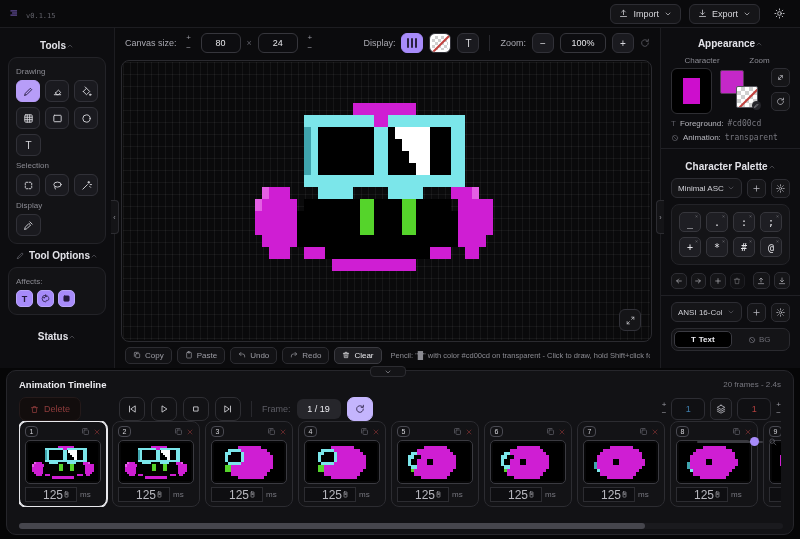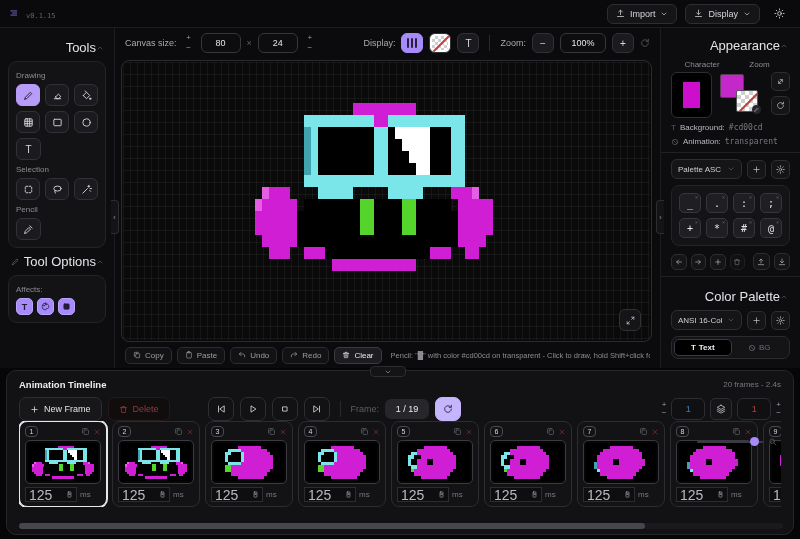--- a/index.html
+++ b/index.html
@@ -23,22 +23,22 @@
   .btn{display:inline-flex;align-items:center;gap:5px;background:#151518;border:1px solid #2d2d33;
        border-radius:6px;color:#d6d6db;padding:0 8px;height:20px;font-size:9px;cursor:pointer;white-space:nowrap}
   .iconbtn{display:inline-flex;align-items:center;justify-content:center;width:22px;height:20px;
        background:transparent;border:none;border-radius:6px;color:#c9c9cf;cursor:pointer}
 
   
   .main{flex:1;display:flex;min-height:0;position:relative}
 
   
   .sb-l{width:115px;flex:none;background:#0d0d10;border-right:1px solid #1d1d21;padding:6px 8px;overflow:hidden}
-  .sec-hd{display:flex;align-items:center;justify-content:flex-end;color:#e2e2e8;font-weight:normal;
-       font-size:13px;padding:6px 2px}
+  .sec-hd{display:flex;align-items:center;justify-content:center;color:#e2e2e8;font-weight:bold;
+       font-size:10px;padding:6px 2px}
   .sec-hd .lft{display:flex;align-items:center;gap:4px}
   .card{background:#131316;border:1px solid #232328;border-radius:9px;padding:7px}
   .grp-lbl{color:#8b8b93;font-size:8px;margin:2px 0 4px}
   .tool-row{display:flex;gap:5px;margin-bottom:5px}
   .tool{width:25px;height:22px;border-radius:6px;background:#1a1a1f;border:1px solid #313138;
        color:#d8d8dd;display:flex;align-items:center;justify-content:center;cursor:pointer;font-size:10px}
   .tool.active{background:#b79df8;border-color:#b79df8;color:#241a3d}
   .affects{display:flex;gap:4px;margin-top:4px}
   .aff{width:17px;height:17px;border-radius:5px;background:#a78bfa;border:1px solid #b9a5fb;color:#241a3d;
        display:flex;align-items:center;justify-content:center;font-weight:bold;font-size:9px;cursor:pointer}
@@ -157,22 +157,22 @@
   .frame-card{flex:none;width:88px;height:86px;background:#131316;border:1px solid #2c2c31;border-radius:8px;padding:4px 5px;cursor:pointer}
   .frame-card.selected{border-color:#e8e8ec;box-shadow:0 0 0 1px #e8e8ec}
   .fc-head{display:flex;align-items:center;gap:3px}
   .fc-num{min-width:13px;height:11px;border:1px solid #4a4a52;border-radius:4px;color:#d8d8dd;font-size:7px;
       display:inline-flex;align-items:center;justify-content:center;padding:0 2px}
   .fc-sp{flex:1}
   .fc-thumb{margin-top:3px;height:44px;border:1px solid #3a3a40;border-radius:5px;background:#060607;
       display:flex;align-items:center;justify-content:center;overflow:hidden}
   .fc-thumb .inner{background:#000;width:70px;height:38px;display:flex;align-items:center;justify-content:center}
   .fc-foot{display:flex;align-items:center;gap:3px;margin-top:3px}
-  .fc-ms{display:flex;align-items:center;justify-content:space-between;width:52px;height:15px;padding:0 3px;
-      background:#0e0e11;border:1px solid #2c2c31;border-radius:0;color:#b9b9c0;font-size:14px}
+  .fc-ms{display:flex;align-items:center;justify-content:space-between;width:52px;height:15px;padding:0 17px;
+      background:#0e0e11;border:1px solid #2c2c31;border-radius:0;color:#b9b9c0;font-size:12px}
   .fc-unit{color:#77777f;font-size:8px}
   .hscroll{position:absolute;left:12px;right:10px;bottom:5px;height:6px;background:#1a1a1e;border-radius:3px}
   .hscroll i{display:block;width:82%;height:100%;background:#46464d;border-radius:3px}
 </style>
 </head>
 <body>
 
 <div class="app">
 
   <div class="hdr">
@@ -189,21 +189,21 @@
         </svg>
       <span>Import</span>
       <svg class="ic i8" viewBox="0 0 24 24">
           <path d="M6 9l6 6 6-6"></path>
         </svg>
     </button>
     <button class="btn">
       <svg class="ic i9" viewBox="0 0 24 24">
           <path d="M12 3v11M7 10l5 5 5-5M4 20h16"></path>
         </svg>
-      <span>Display</span>
+      <span>Export</span>
       <svg class="ic i8" viewBox="0 0 24 24">
           <path d="M6 9l6 6 6-6"></path>
         </svg>
     </button>
     <button class="iconbtn">
       <svg class="ic i11" viewBox="0 0 24 24">
           <circle cx="12" cy="12" r="4"></circle>
           <path d="M12 2v2M12 20v2M2 12h2M20 12h2M4.9 4.9l1.5 1.5M17.6 17.6l1.5 1.5M19.1 4.9l-1.5 1.5M6.4 17.6l-1.5 1.5"></path>
         </svg>
     </button>
@@ -273,21 +273,21 @@
                 <ellipse cx="12" cy="10" rx="8" ry="5.5"></ellipse>
                 <path d="M7 14c-2 2-1 5 1 6"></path>
               </svg>
           </div>
           <div class="tool">
             <svg class="ic i11" viewBox="0 0 24 24">
                 <path d="M4 20L14 10M17 3v4M15 5h4M20 10h3M19 14l2 2"></path>
               </svg>
           </div>
         </div>
-        <div class="grp-lbl">Pencil</div>
+        <div class="grp-lbl">Display</div>
         <div class="tool-row" style="margin-bottom:0">
           <div class="tool">
             <svg class="ic i11" viewBox="0 0 24 24">
                 <path d="M4 20c3 0 4.5-1 5.5-2l7-7-3.5-3.5-7 7c-1 1-2 2.5-2 5.5zM15 4l5 5"></path>
               </svg>
           </div>
         </div>
       </div>
 
       <div class="sec-hd">
@@ -315,20 +315,26 @@
               </svg>
           </div>
           <div class="aff">
             <svg class="ic i9" viewBox="0 0 24 24">
                 <rect x="5" y="5" width="14" height="14" rx="2" fill="currentColor"></rect>
               </svg>
           </div>
         </div>
       </div>
 
+      <div class="sec-hd" style="margin-top:10px">
+        <span>Status</span>
+        <svg class="ic i8 dim" viewBox="0 0 24 24">
+            <path d="M6 15l6-6 6 6"></path>
+          </svg>
+      </div>
     </div>
 
     <div class="tab-edge l">‹</div>
     <div class="tab-edge r">›</div>
 
     <div class="center">
       <div class="c-toolbar">
         <span>Canvas size:</span>
         <span class="stepper">
             <span>+</span>
@@ -529,36 +535,42 @@
           </div>
           <div class="sq-btn">
             <svg class="ic i9" viewBox="0 0 24 24">
                 <path d="M20 12a8 8 0 1 1-2.3-5.6M20 3v5h-5"></path>
               </svg>
           </div>
         </div>
       </div>
       <div class="kv">
         <span class="dim">T</span>
-        <span>Background:</span>
+        <span>Foreground:</span>
         <span class="val">#cd00cd</span>
       </div>
       <div class="kv">
         <svg class="ic i8 dim" viewBox="0 0 24 24">
             <circle cx="12" cy="12" r="8"></circle>
             <path d="M6.5 6.5l11 11"></path>
           </svg>
         <span>Animation:</span>
         <span class="val">transparent</span>
       </div>
 
       <div class="divider"></div>
+      <div class="sec-hd">
+        <span>Character Palette</span>
+        <svg class="ic i8 dim" viewBox="0 0 24 24">
+            <path d="M6 15l6-6 6 6"></path>
+          </svg>
+      </div>
       <div class="row" style="gap:5px">
         <div class="dd">
-          <span>Palette ASC</span>
+          <span>Minimal ASC</span>
           <svg class="ic i8 dim" viewBox="0 0 24 24">
               <path d="M6 9l6 6 6-6"></path>
             </svg>
         </div>
         <div class="sq-btn">
           <svg class="ic i9" viewBox="0 0 24 24">
               <path d="M12 5v14M5 12h14"></path>
             </svg>
         </div>
         <div class="sq-btn">
@@ -632,26 +644,20 @@
             </svg>
         </div>
         <div class="sq-btn" style="width:17px;height:17px">
           <svg class="ic i8" viewBox="0 0 24 24">
               <path d="M12 3v11M7 10l5 5 5-5M4 20h16"></path>
             </svg>
         </div>
       </div>
 
       <div class="divider"></div>
-      <div class="sec-hd">
-        <span>Color Palette</span>
-        <svg class="ic i8 dim" viewBox="0 0 24 24">
-            <path d="M6 15l6-6 6 6"></path>
-          </svg>
-      </div>
       <div class="row" style="gap:5px">
         <div class="dd">
           <span>ANSI 16-Col</span>
           <svg class="ic i8 dim" viewBox="0 0 24 24">
               <path d="M6 9l6 6 6-6"></path>
             </svg>
         </div>
         <div class="sq-btn">
           <svg class="ic i9" viewBox="0 0 24 24">
               <path d="M12 5v14M5 12h14"></path>
@@ -679,26 +685,20 @@
       </div>
     </div>
   </div>
 
   <div class="tl">
     <div class="tl-head">
       <span class="tl-title">Animation Timeline</span>
       <span class="tl-sum">20 frames - 2.4s</span>
     </div>
     <div class="tl-ctrl">
-      <button class="tl-btn">
-        <svg class="ic i9" viewBox="0 0 24 24">
-            <path d="M12 5v14M5 12h14"></path>
-          </svg>
-        <span>New Frame</span>
-      </button>
       <button class="tl-btn danger">
         <svg class="ic i9" viewBox="0 0 24 24">
             <path d="M4 7h16M9 7V4h6v3M6 7l1 13h10l1-13"></path>
           </svg>
         <span>Delete</span>
       </button>
 
       <span style="width:26px"></span>
       <div class="pb">
         <svg class="ic i10" viewBox="0 0 24 24">

